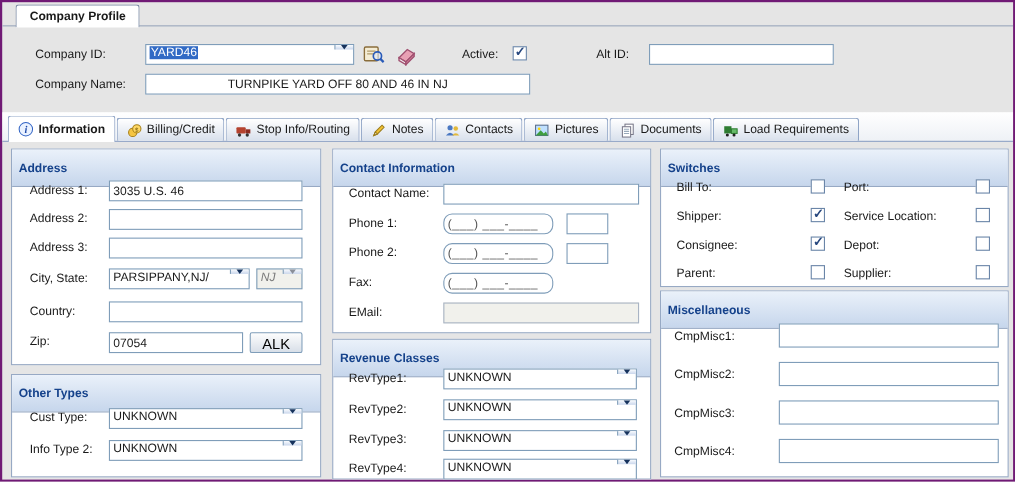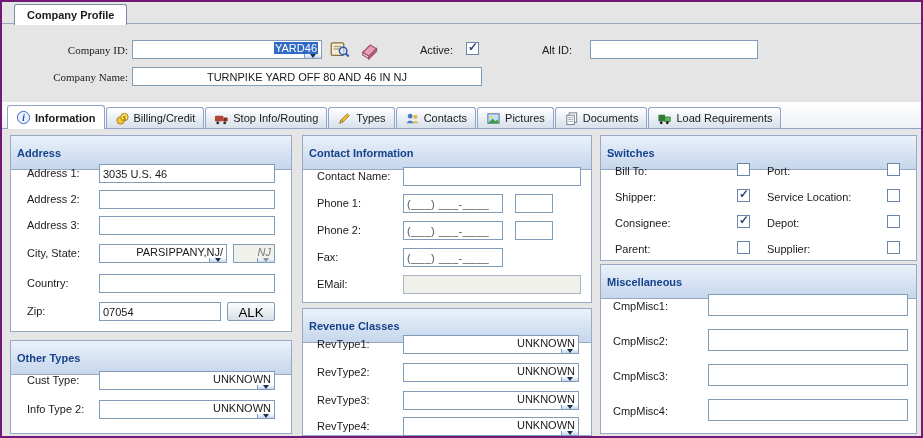--- a/index.html
+++ b/index.html
@@ -6,29 +6,29 @@
   body { font-family:"Liberation Sans", sans-serif; font-size:11px; color:#1a1a1a; }
   .window { position:relative; width:923px; height:438px; border:2px solid #701a75; background:#e5e5e5; box-sizing:border-box; overflow:hidden; }
 
   
   .title-tab { position:absolute; left:12px; top:2px; height:20px; padding:0 12px; background:#fff;
     border:1px solid #7b8aa5; border-bottom:none; border-radius:3px 3px 0 0; display:flex; align-items:center;
     font-weight:bold; z-index:3; }
   .top-sep { position:absolute; left:0; right:0; top:21px; border-top:1px solid #9aa7bc; z-index:1; }
 
   .lbl { position:absolute; white-space:nowrap; }
-  .r { text-align:right;font-family:Liberation Serif, serif; }
+  .r { text-align:left; }
 
   .input { position:absolute; height:19px; border:1px solid #7f9db9; background:#fff; box-sizing:border-box;
     font:11px "Liberation Sans", sans-serif; padding:0 3px; color:#1a1a1a; }
-  .input.mask { color:#555; letter-spacing:0.5px; }
+  .input.mask { color:#555; letter-spacing:0.5px;border-radius:8px; }
   .input.disabled { background:#f1f1ec; border-color:#a9b4c4; color:#808080; }
 
   .combo { position:absolute; height:19px; border:1px solid #7f9db9; background:#fff; box-sizing:border-box;
-    display:flex; align-items:flex-end;flex-direction:column; }
+    display:flex; align-items:flex-start; }
   .combo .cval { flex:1; padding:1px 3px 0 3px; white-space:nowrap; overflow:hidden; }
   .combo .dd { width:16px; border-left:1px solid #7f9db9; background:linear-gradient(#f9fbfe,#c9d6ec);
     display:flex; align-items:center; justify-content:center; }
   .combo .dd i { width:0; height:0; border-left:3.5px solid transparent; border-right:3.5px solid transparent;
     border-top:4px solid #16325c; }
   .combo.disabled { background:#f1f1ec; }
   .combo.disabled .cval { color:#7a7a7a;font-style:italic; }
   .combo.disabled .dd i { border-top-color:#8a8f99; }
   .hl { background:#316ac5; color:#fff; padding:0 1px; }
 
@@ -129,21 +129,21 @@
         </span>
       <span>Stop Info/Routing</span>
     </div>
     <div class="tab">
       <span class="ticon">
           <svg viewBox="0 0 16 16">
             <polygon points="3,13 4.5,9.5 11,3 13,5 6.5,11.5" fill="#f2c232" stroke="#9a7b1a"></polygon>
             <polygon points="3,13 4.5,9.5 6.5,11.5" fill="#e9e2cf" stroke="#9a7b1a"></polygon>
           </svg>
         </span>
-      <span>Types</span>
+      <span>Notes</span>
     </div>
     <div class="tab">
       <span class="ticon">
           <svg viewBox="0 0 16 16">
             <circle cx="5.5" cy="5.5" r="2.5" fill="#4a78c2"></circle>
             <path d="M1.5,13 q4,-5.5 8,0 z" fill="#4a78c2"></path>
             <circle cx="11" cy="6.2" r="2.2" fill="#e2b93b"></circle>
             <path d="M7.5,13 q3.5,-4.5 7,0 z" fill="#e2b93b"></path>
           </svg>
         </span>

